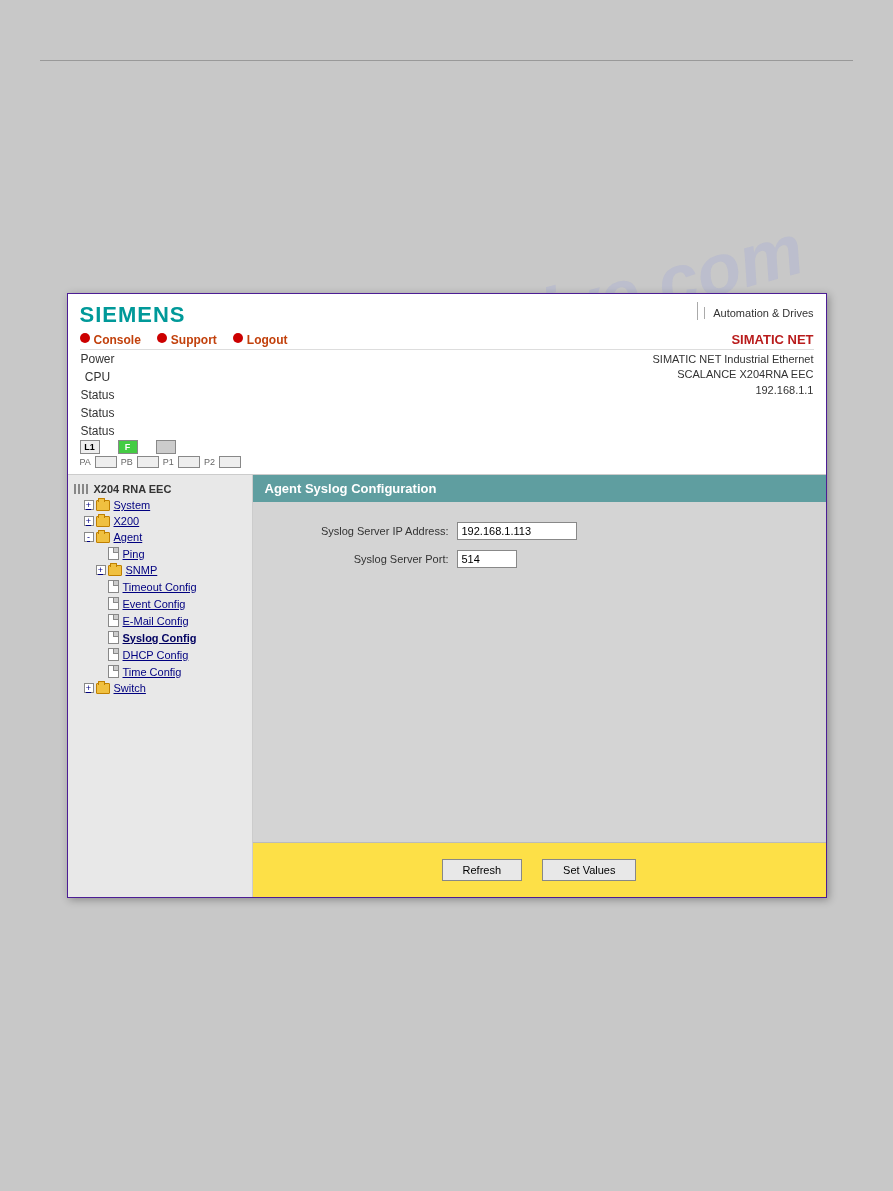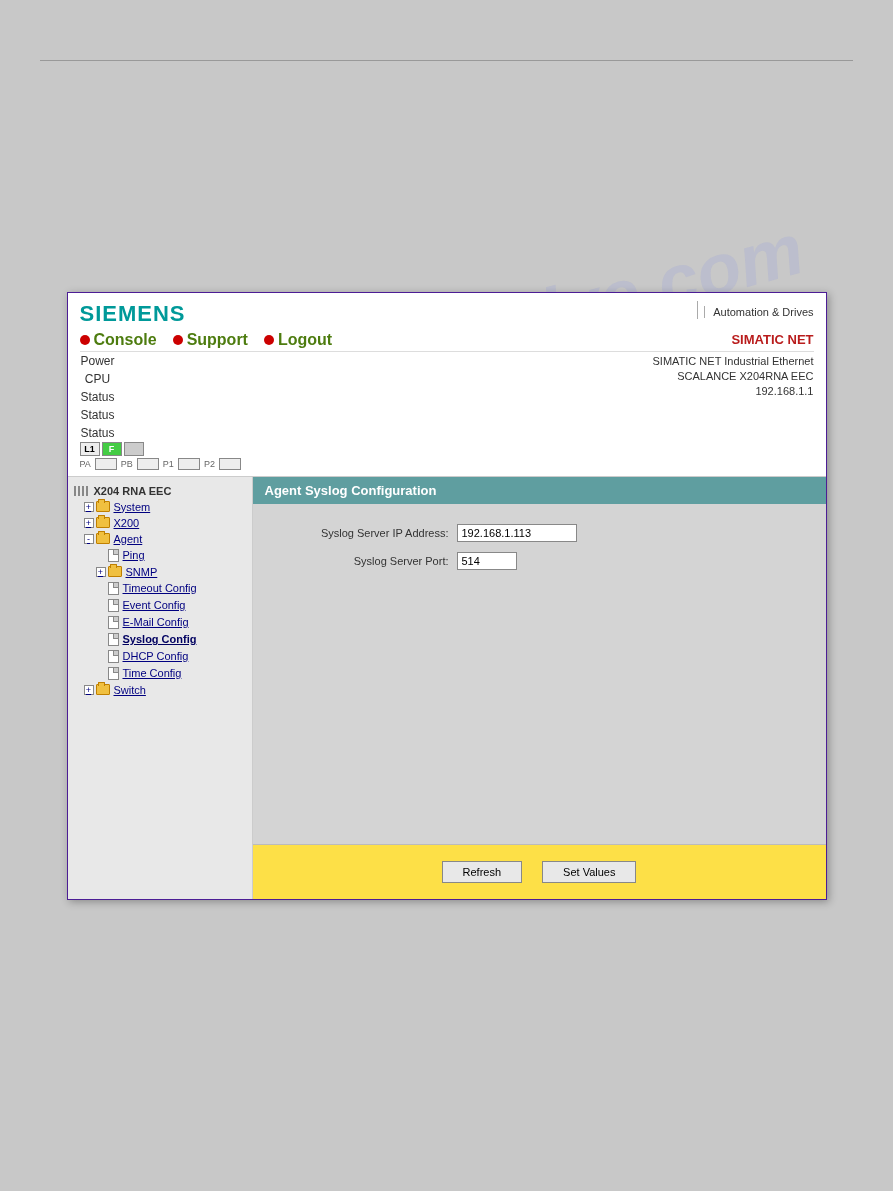--- a/index.html
+++ b/index.html
@@ -73,26 +73,25 @@
     .automation-drives {
       font-size: 11px;
       color: #333;
       text-align: right;
       border-left: 1px solid #aaa;
       padding-left: 8px;
       margin-top: 4px;
     }
     .nav-item {
       display: flex;
-      align-items: center;
       gap: 4px;
       margin-right: 16px;
       cursor: pointer;
-      color: #4d7c0f;
-      font-size: 16px;
+      color: #c2410c;
+      font-size: 12px;
       font-weight: bold;
     }
     .nav-dot {
       width: 10px;
       height: 10px;
       border-radius: 50%;
       background: #cc0000;
       display: inline-block;
     }
     .nav-title {
@@ -120,21 +119,21 @@
     .device-info {
       margin-left: auto;
       text-align: right;
       font-size: 11px;
       color: #333;
       line-height: 1.4;
     }
     .status-indicators {
       display: flex;
       align-items: center;
-      gap: 2px;
+      gap: 18px;
       margin-top: 2px;
     }
     .ind-box {
       width: 20px;
       height: 14px;
       border: 1px solid #888;
       background: #eee;
       font-size: 9px;
       display: flex;
       align-items: center;

